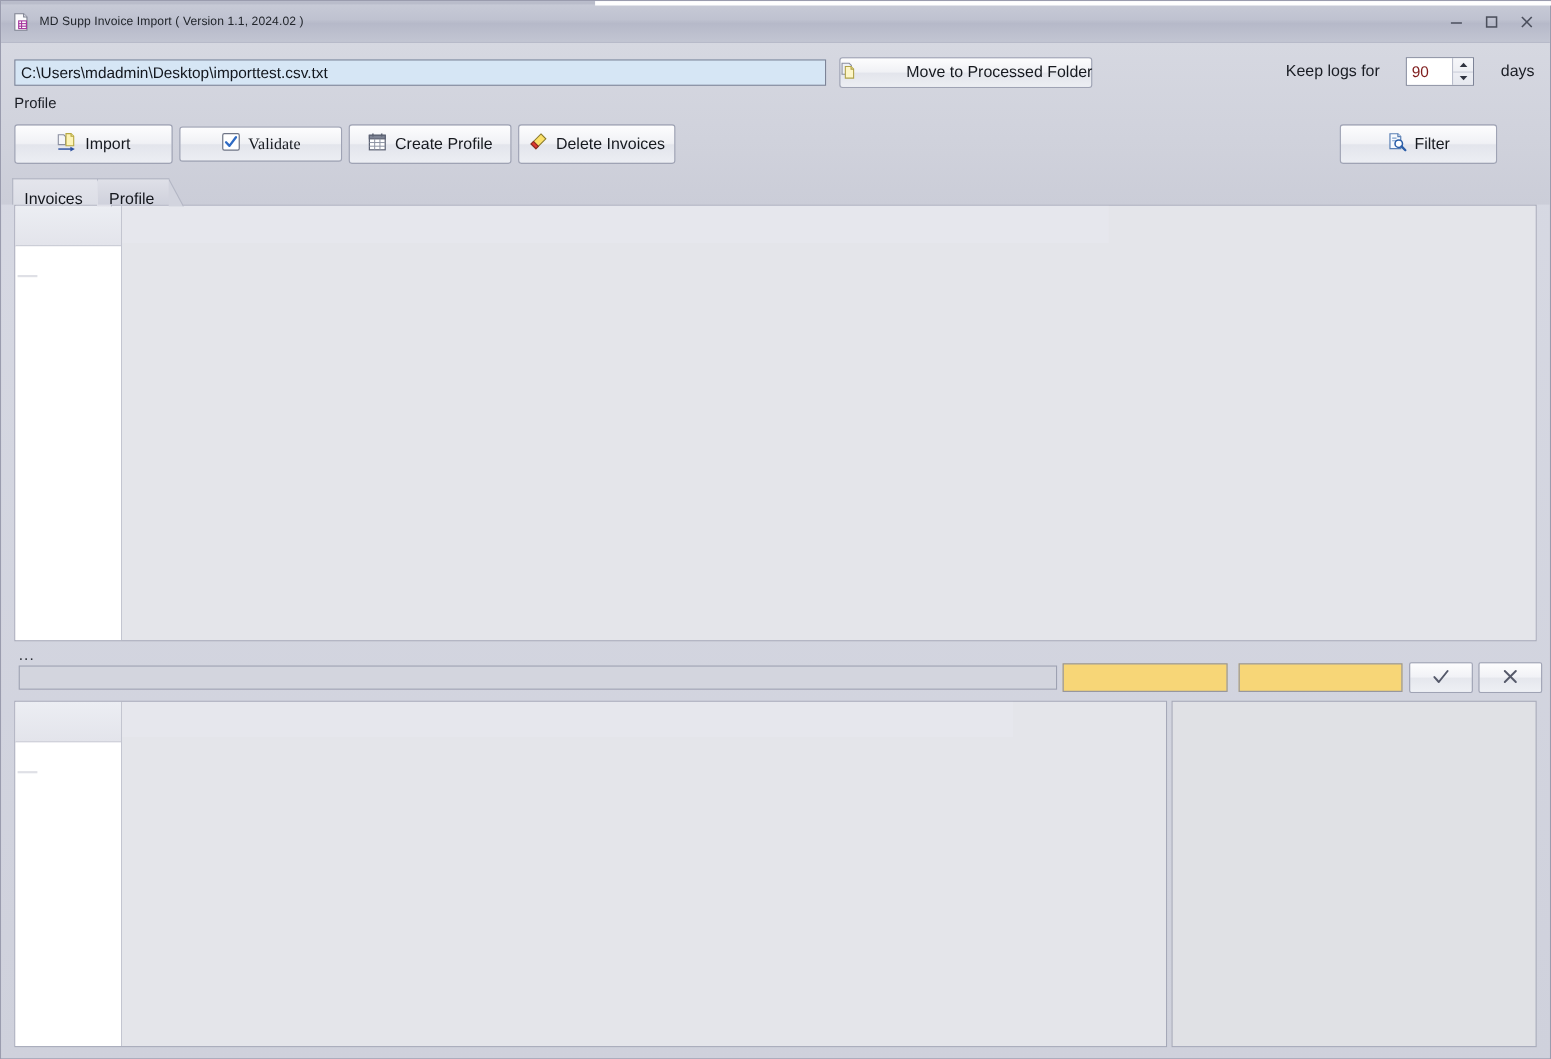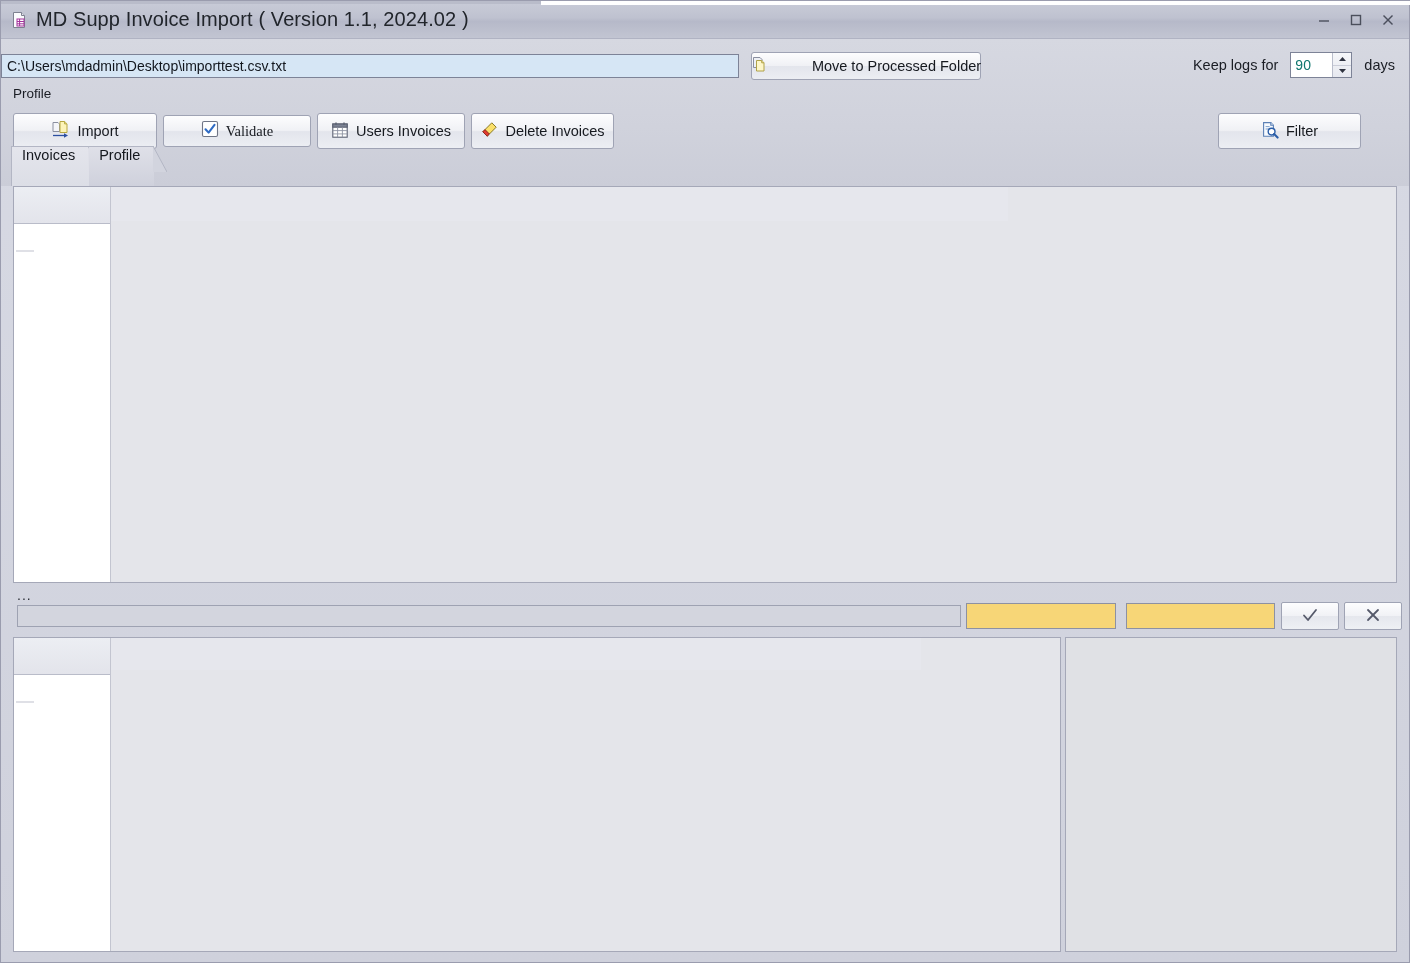--- a/index.html
+++ b/index.html
@@ -55,21 +55,21 @@
     height: 4px;
     background: #ffffff;
   }
   .titlebar-icon {
     width: 18px; height: 18px;
     margin-right: 7px;
     position: relative;
     flex: 0 0 18px;
   }
   .title-text {
-    font-size: 20px;
+    font-size: 11px;
     color: #21252b;
     letter-spacing: .1px;
     white-space: nowrap;
   }
   .wincontrols {
     position: absolute;
     right: 6px;
     top: 6px;
     display: flex;
     align-items: center;
@@ -93,20 +93,21 @@
   }
 
   .row1 {
     position: relative;
     height: 34px;
     margin: 10px 0 0 0;
     display: flex;
     align-items: center;
   }
   .path-field {
+    margin-left: 12px;
     width: 738px;
     height: 24px;
     box-sizing: border-box;
     background: #d6e6f5;
     border: 1px solid #7d8397;
     font-size: 14px;
     color: #12161d;
     padding: 2px 5px;
     display: flex;
     align-items: center;
@@ -133,38 +134,38 @@
     width: 230px;
     height: 28px;
     gap: 44px;
   }
   .keeplogs {
     position: absolute;
     right: 14px;
     top: 3px;
     display: flex;
     align-items: center;
-    gap: 12px;
+    gap: 24px;
     font-size: 14.5px;
     color: #1a1d24;
     white-space: nowrap;
   }
   .spin-wrap {
     display: flex;
     align-items: stretch;
     border: 1px solid #7d8397;
     background: #ffffff;
     height: 26px;
     box-sizing: border-box;
     width: 62px;
   }
   .spin-val {
     flex: 1;
     font-size: 14px;
-    color: #0f766e;
+    color: #7f1d1d;
     padding: 0 4px;
     display: flex;
     align-items: center;
     background: #ffffff;
   }
   .spin-btns {
     width: 18px;
     display: flex;
     flex-direction: column;
     background: linear-gradient(to bottom,#f6f7fa,#e6e8ef);
@@ -231,25 +232,25 @@
   .tabstrip {
     position: relative;
     height: 26px;
     margin-left: 10px;
     display: flex;
     align-items: flex-end;
     z-index: 3;
   }
   .tab {
     position: relative;
-    height: 40px;
-    box-sizing: border-box;
-    padding: 0 14px 0 10px;
-    display: flex;
-    align-items: flex-start;
+    height: 24px;
+    box-sizing: border-box;
+    padding: 12px 14px 0 10px;
+    display: flex;
+    align-items: center;
     font-size: 14.5px;
     color: #14171d;
     white-space: nowrap;
   }
   .tab-active {
     background: linear-gradient(to bottom, #e4e5ec 0%, #dcdee6 100%);
     border-top: 1px solid #b3b6c4;
     border-left: 1px solid #b3b6c4;
   }
   .tab-inactive {
@@ -524,21 +525,21 @@
               <rect x="1.8" y="3" width="14.4" height="13.2" fill="#ffffff" stroke="#5c6273" stroke-width="1.1"></rect>
               <rect x="1.8" y="3" width="14.4" height="3.2" fill="#7d8394" stroke="#5c6273" stroke-width="1.1"></rect>
               <line x1="5" y1="1.4" x2="5" y2="4" stroke="#5c6273" stroke-width="1.4"></line>
               <line x1="13" y1="1.4" x2="13" y2="4" stroke="#5c6273" stroke-width="1.4"></line>
               <line x1="6.6" y1="6.2" x2="6.6" y2="16.2" stroke="#8d93a3" stroke-width="0.9"></line>
               <line x1="11.4" y1="6.2" x2="11.4" y2="16.2" stroke="#8d93a3" stroke-width="0.9"></line>
               <line x1="1.8" y1="9.6" x2="16.2" y2="9.6" stroke="#8d93a3" stroke-width="0.9"></line>
               <line x1="1.8" y1="12.9" x2="16.2" y2="12.9" stroke="#8d93a3" stroke-width="0.9"></line>
             </svg>
           </span>
-          <span>Users Invoices</span>
+          <span>Create Profile</span>
         </div>
 
         <div class="btn btn-delete">
           <span>
             <svg width="18" height="18" viewBox="0 0 18 18">
               <path d="M11.8 1.8 L16.2 6.2 L7.2 15.2 L2.8 10.8 Z" fill="#fbe06a" stroke="#8a7a2a" stroke-width="1"></path>
               <path d="M5.0 8.6 L9.4 13.0 L7.2 15.2 L2.8 10.8 Z" fill="#e03a2f" stroke="#8a2a22" stroke-width="1"></path>
             </svg>
           </span>
           <span>Delete Invoices</span>

